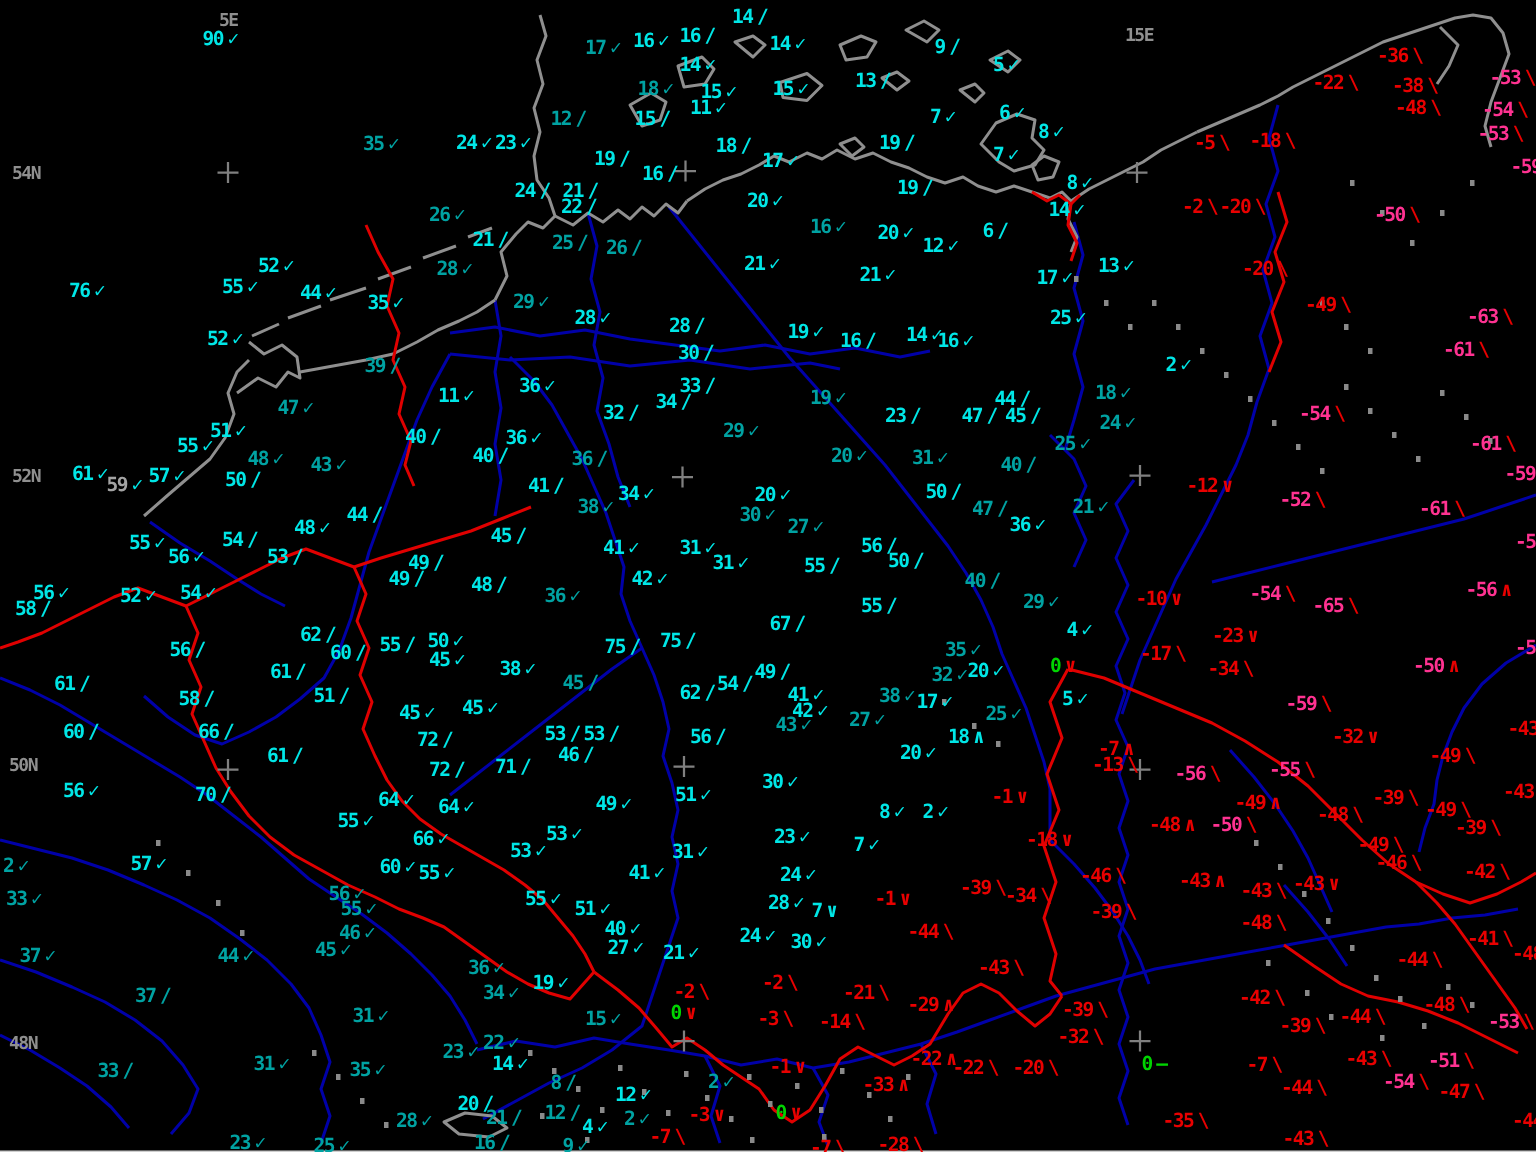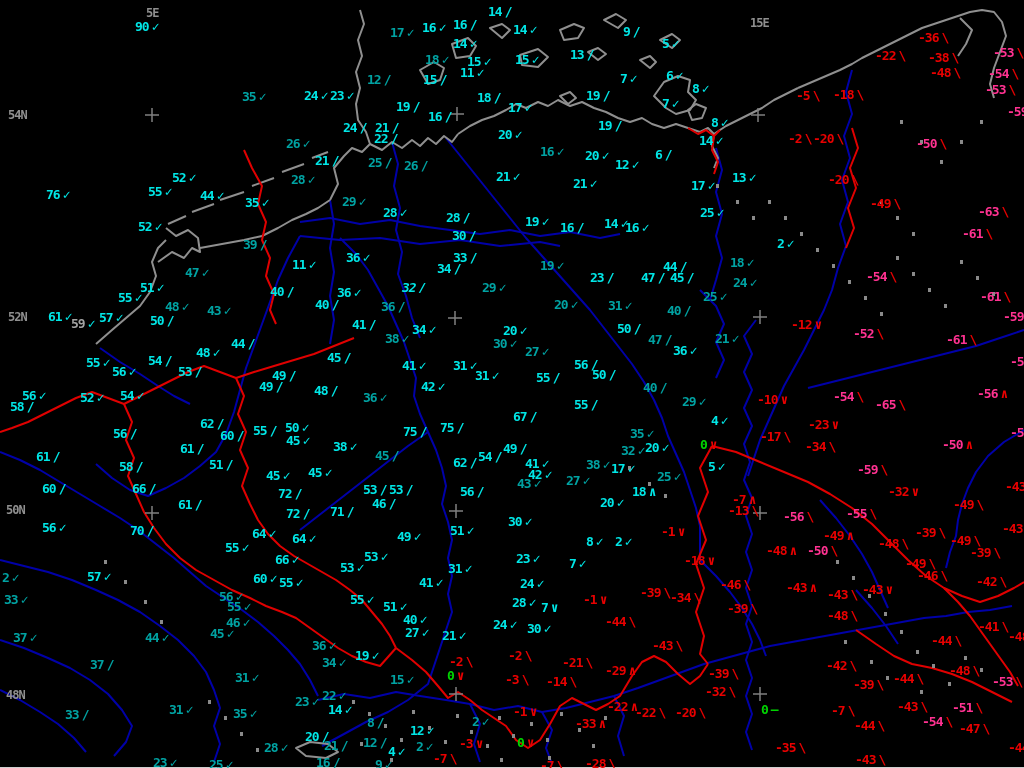--- a/index.html
+++ b/index.html
@@ -289,21 +289,21 @@
       <div class="st" style="left: 641px; top: 278px;"><span class="v" style="color: rgb(0, 230, 230);">47</span><span class="sy" style="color: rgb(0, 230, 230);">/</span></div>
       <div class="st" style="left: 670px; top: 278px;"><span class="v" style="color: rgb(0, 230, 230);">45</span><span class="sy" style="color: rgb(0, 230, 230);">/</span></div>
       <div class="st" style="left: 590px; top: 278px;"><span class="v" style="color: rgb(0, 230, 230);">23</span><span class="sy" style="color: rgb(0, 230, 230);">/</span></div>
       <div class="st" style="left: 730px; top: 263px;"><span class="v" style="color: rgb(0, 162, 162);">18</span><span class="sy" style="color: rgb(0, 162, 162);">✓</span></div>
       <div class="st" style="left: 733px; top: 283px;"><span class="v" style="color: rgb(0, 162, 162);">24</span><span class="sy" style="color: rgb(0, 162, 162);">✓</span></div>
       <div class="st" style="left: 866px; top: 277px;"><span class="v" style="color: rgb(255, 50, 145);">-54</span><span class="sy" style="color: rgb(232, 0, 0);">\</span></div>
       <div class="st" style="left: 270px; top: 292px;"><span class="v" style="color: rgb(0, 230, 230);">40</span><span class="sy" style="color: rgb(0, 230, 230);">/</span></div>
       <div class="st" style="left: 337px; top: 293px;"><span class="v" style="color: rgb(0, 230, 230);">36</span><span class="sy" style="color: rgb(0, 230, 230);">✓</span></div>
       <div class="st" style="left: 315px; top: 305px;"><span class="v" style="color: rgb(0, 230, 230);">40</span><span class="sy" style="color: rgb(0, 230, 230);">/</span></div>
       <div class="st" style="left: 482px; top: 288px;"><span class="v" style="color: rgb(0, 162, 162);">29</span><span class="sy" style="color: rgb(0, 162, 162);">✓</span></div>
-      <div class="st" style="left: 402px; top: 288px; font-style: italic;"><span class="v" style="color: rgb(0, 230, 230);">32</span><span class="sy" style="color: rgb(0, 230, 230);">/</span></div>
+      <div class="st" style="left: 402px; top: 276px;"><span class="v" style="color: rgb(0, 230, 230);">32</span><span class="sy" style="color: rgb(0, 230, 230);">/</span></div>
       <div class="st" style="left: 554px; top: 305px;"><span class="v" style="color: rgb(0, 162, 162);">20</span><span class="sy" style="color: rgb(0, 162, 162);">✓</span></div>
       <div class="st" style="left: 608px; top: 306px;"><span class="v" style="color: rgb(0, 162, 162);">31</span><span class="sy" style="color: rgb(0, 162, 162);">✓</span></div>
       <div class="st" style="left: 667px; top: 311px;"><span class="v" style="color: rgb(0, 162, 162);">40</span><span class="sy" style="color: rgb(0, 162, 162);">/</span></div>
       <div class="st" style="left: 703px; top: 297px;"><span class="v" style="color: rgb(0, 162, 162);">25</span><span class="sy" style="color: rgb(0, 162, 162);">✓</span></div>
       <div class="st" style="left: 980px; top: 297px;"><span class="v" style="color: rgb(255, 50, 145);">-61</span><span class="sy" style="color: rgb(232, 0, 0);">\</span></div>
       <div class="st" style="left: 185px; top: 273px;"><span class="v" style="color: rgb(0, 162, 162);">47</span><span class="sy" style="color: rgb(0, 162, 162);">✓</span></div>
       <div class="st" style="left: 140px; top: 288px;"><span class="v" style="color: rgb(0, 230, 230);">51</span><span class="sy" style="color: rgb(0, 230, 230);">✓</span></div>
       <div class="st" style="left: 118px; top: 298px;"><span class="v" style="color: rgb(0, 230, 230);">55</span><span class="sy" style="color: rgb(0, 230, 230);">✓</span></div>
       <div class="st" style="left: 165px; top: 307px;"><span class="v" style="color: rgb(0, 162, 162);">48</span><span class="sy" style="color: rgb(0, 162, 162);">✓</span></div>
       <div class="st" style="left: 207px; top: 311px;"><span class="v" style="color: rgb(0, 162, 162);">43</span><span class="sy" style="color: rgb(0, 162, 162);">✓</span></div>

